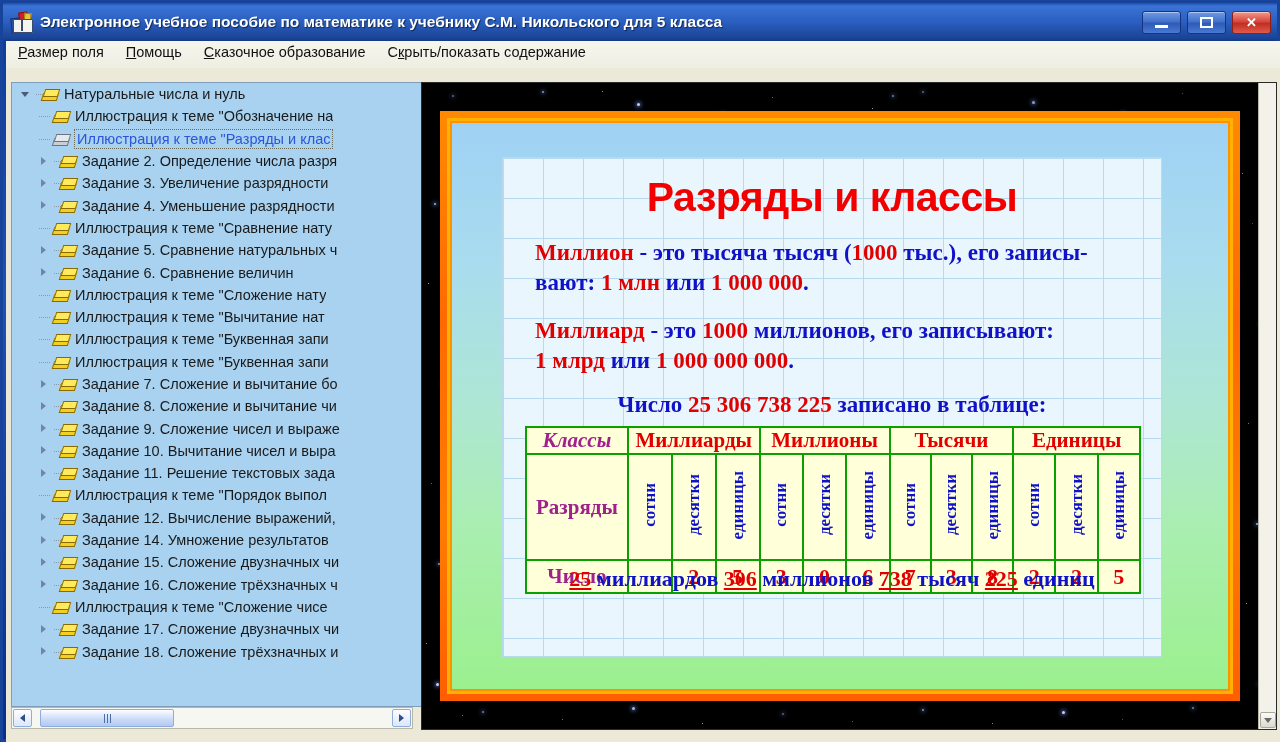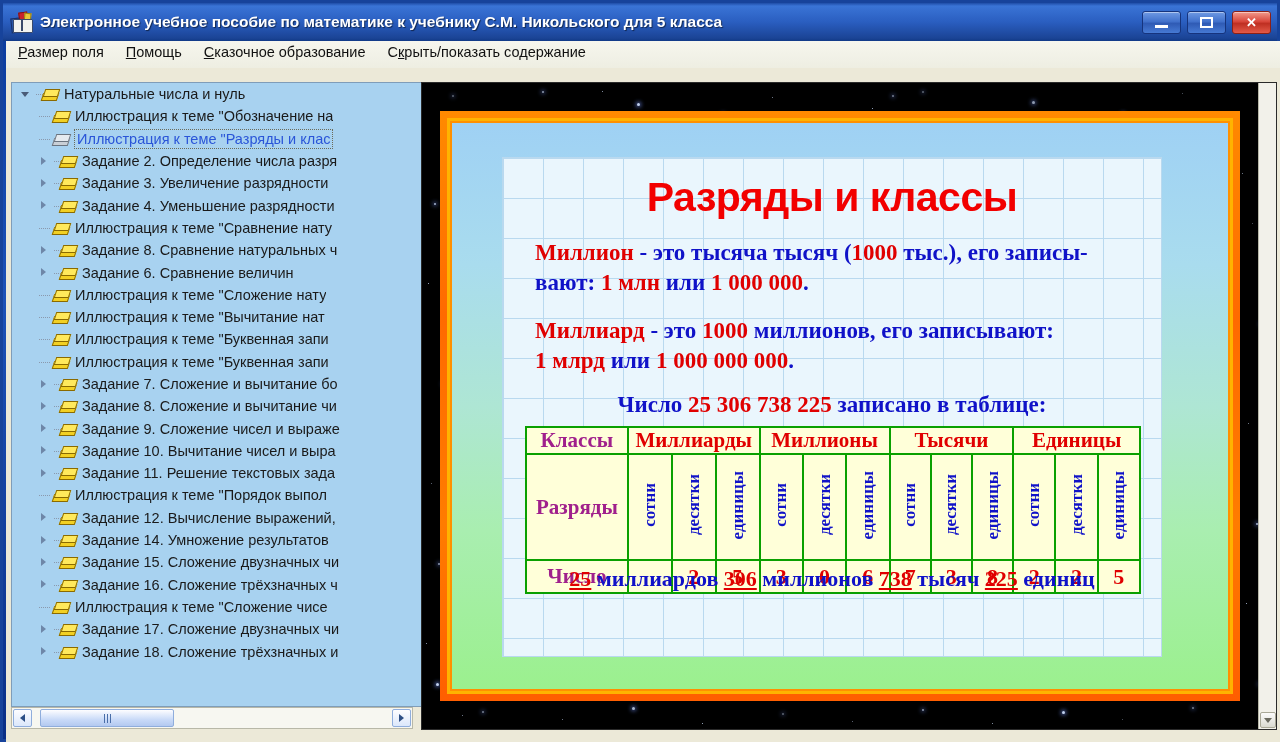--- a/index.html
+++ b/index.html
@@ -229,21 +229,21 @@
     border-collapse:collapse;
     background:#ffffd9;
     font-family:"Liberation Serif",serif;
   }
   #tbl td{
     border:2px solid #0aa000;
     background:#ffffd9;
     text-align:center;vertical-align:middle;
     padding:0;
   }
-  .cls-label{color:#a0208c;font-weight:bold;font-size:21px;padding:3px 6px;width:104px;}
+  .cls-label{color:#a0208c;font-weight:bold;font-size:21px;padding:3px 6px;width:104px;font-style:italic;}
   .cls-name{color:#e00000;font-weight:bold;font-size:21px;}
   .rank-label{color:#a0208c;font-weight:bold;font-size:21px;}
   .vcell{height:104px;width:43px;}
   .vtxt{
     writing-mode:vertical-rl;transform:rotate(180deg);
     color:#1012c8;font-weight:bold;font-size:17px;
     display:inline-block;letter-spacing:0px;
   }
   .num-label{color:#a0208c;font-weight:bold;font-size:21px;}
   .digit{color:#e00000;font-weight:bold;font-size:22px;height:31px;}
@@ -359,21 +359,21 @@
             <span class="lbl">Иллюстрация к теме "Сравнение нату</span>
           </div>
           <div class="trow">
             <span class="indent" style="width: 22px;"></span>
             <span class="exp has"></span>
             <span class="dots" style="width: 6px;"></span>
             <span class="bicon">
               <span class="b-bot"></span>
               <span class="b-top"></span>
             </span>
-            <span class="lbl">Задание 8. Сравнение натуральных ч</span>
+            <span class="lbl">Задание 5. Сравнение натуральных ч</span>
           </div>
           <div class="trow">
             <span class="indent" style="width: 22px;"></span>
             <span class="exp has"></span>
             <span class="dots" style="width: 6px;"></span>
             <span class="bicon">
               <span class="b-bot"></span>
               <span class="b-top"></span>
             </span>
             <span class="lbl">Задание 6. Сравнение величин</span>

